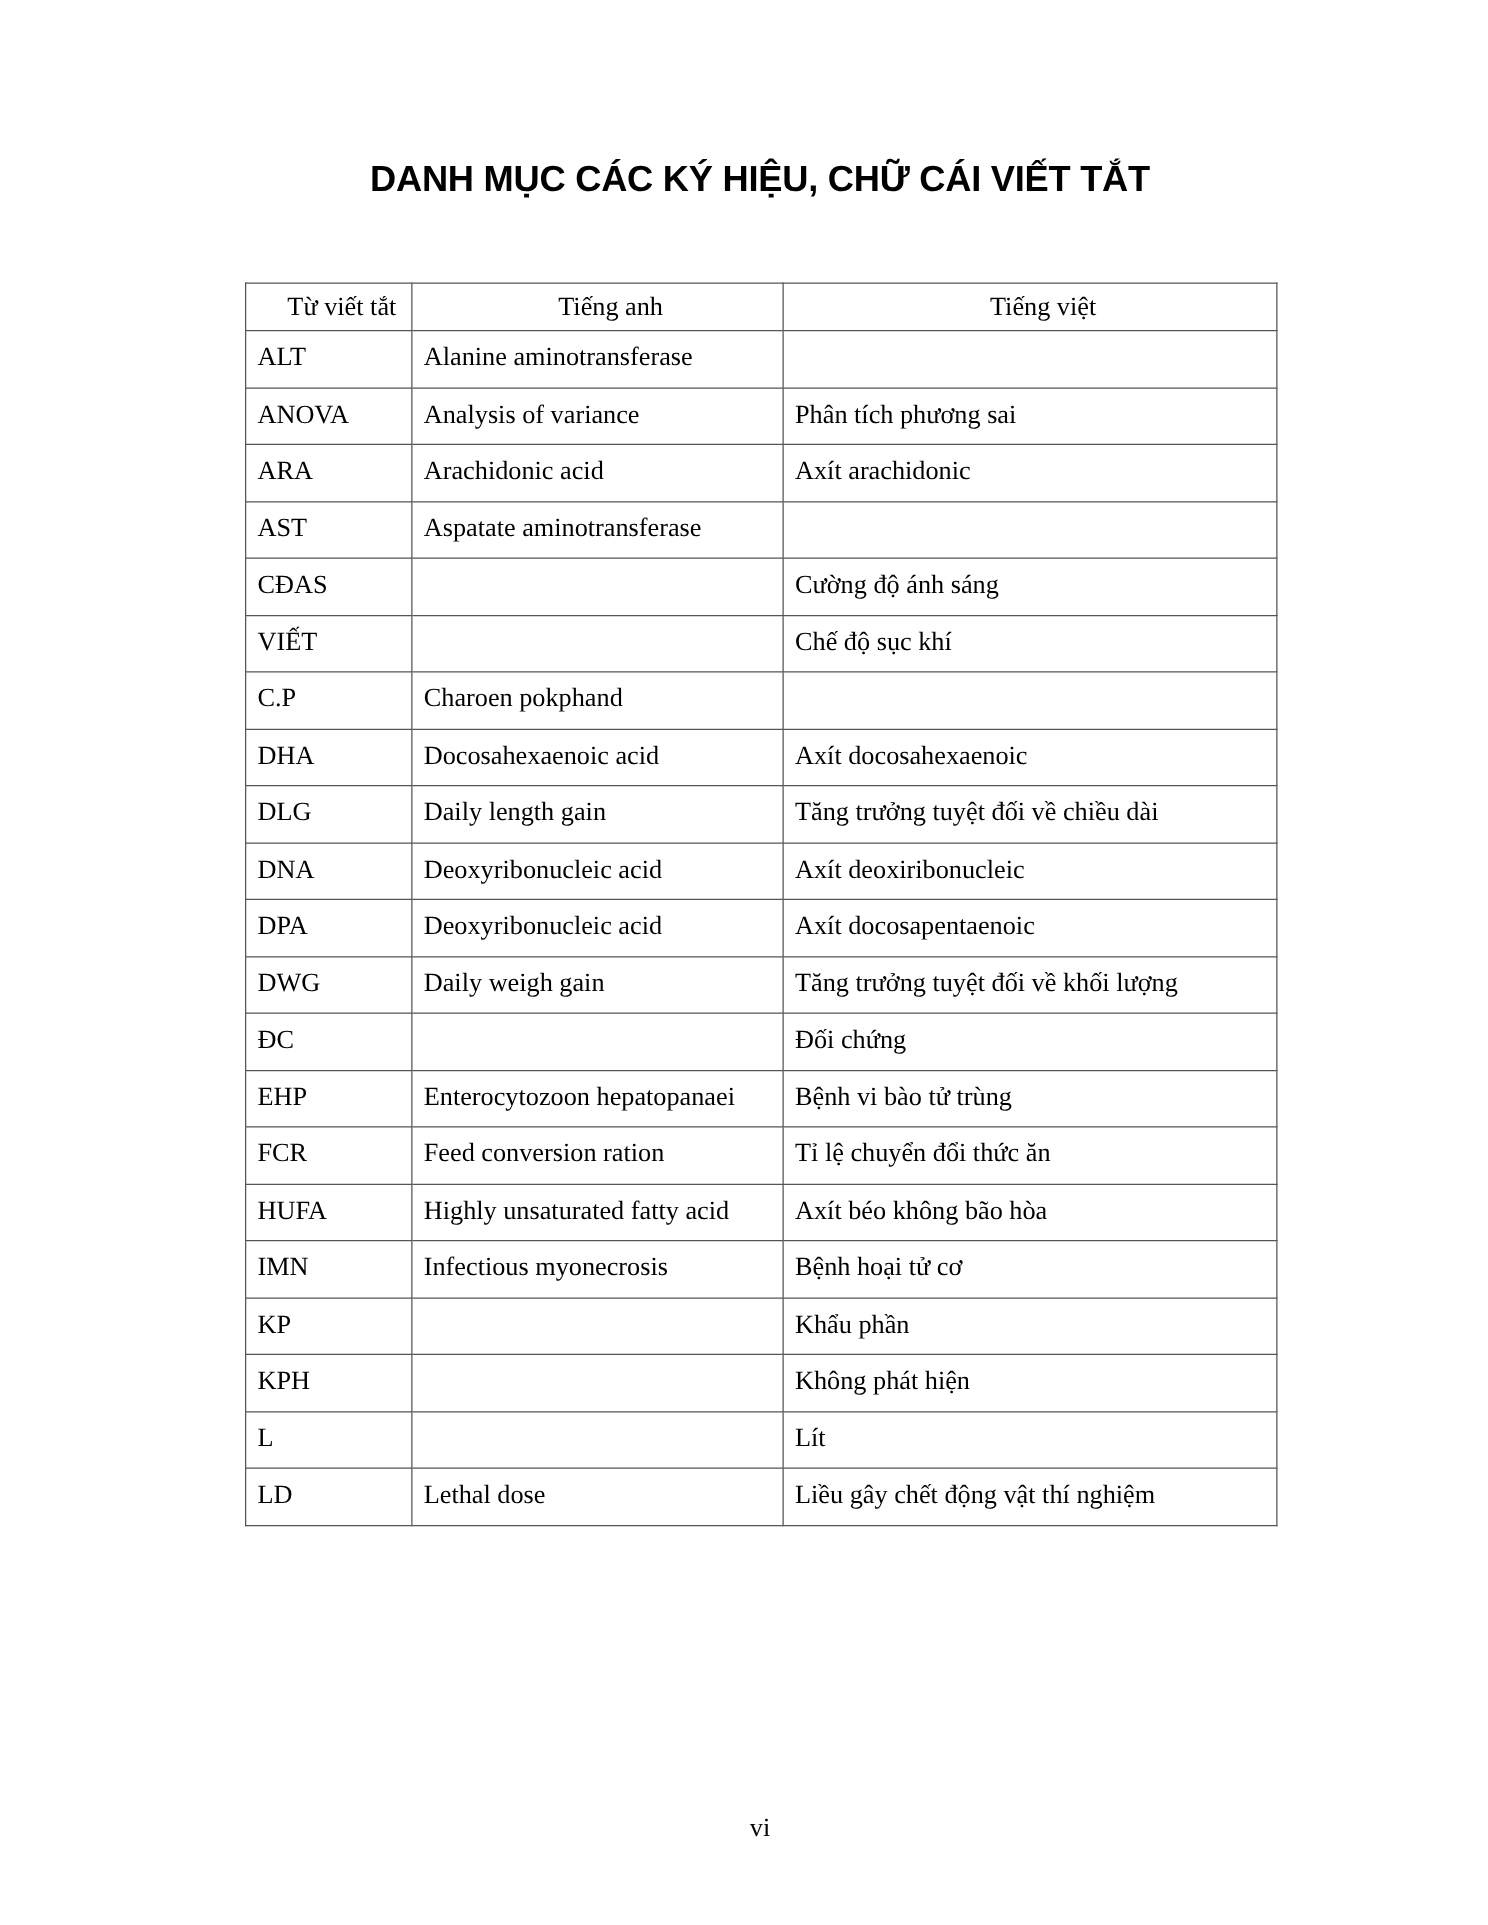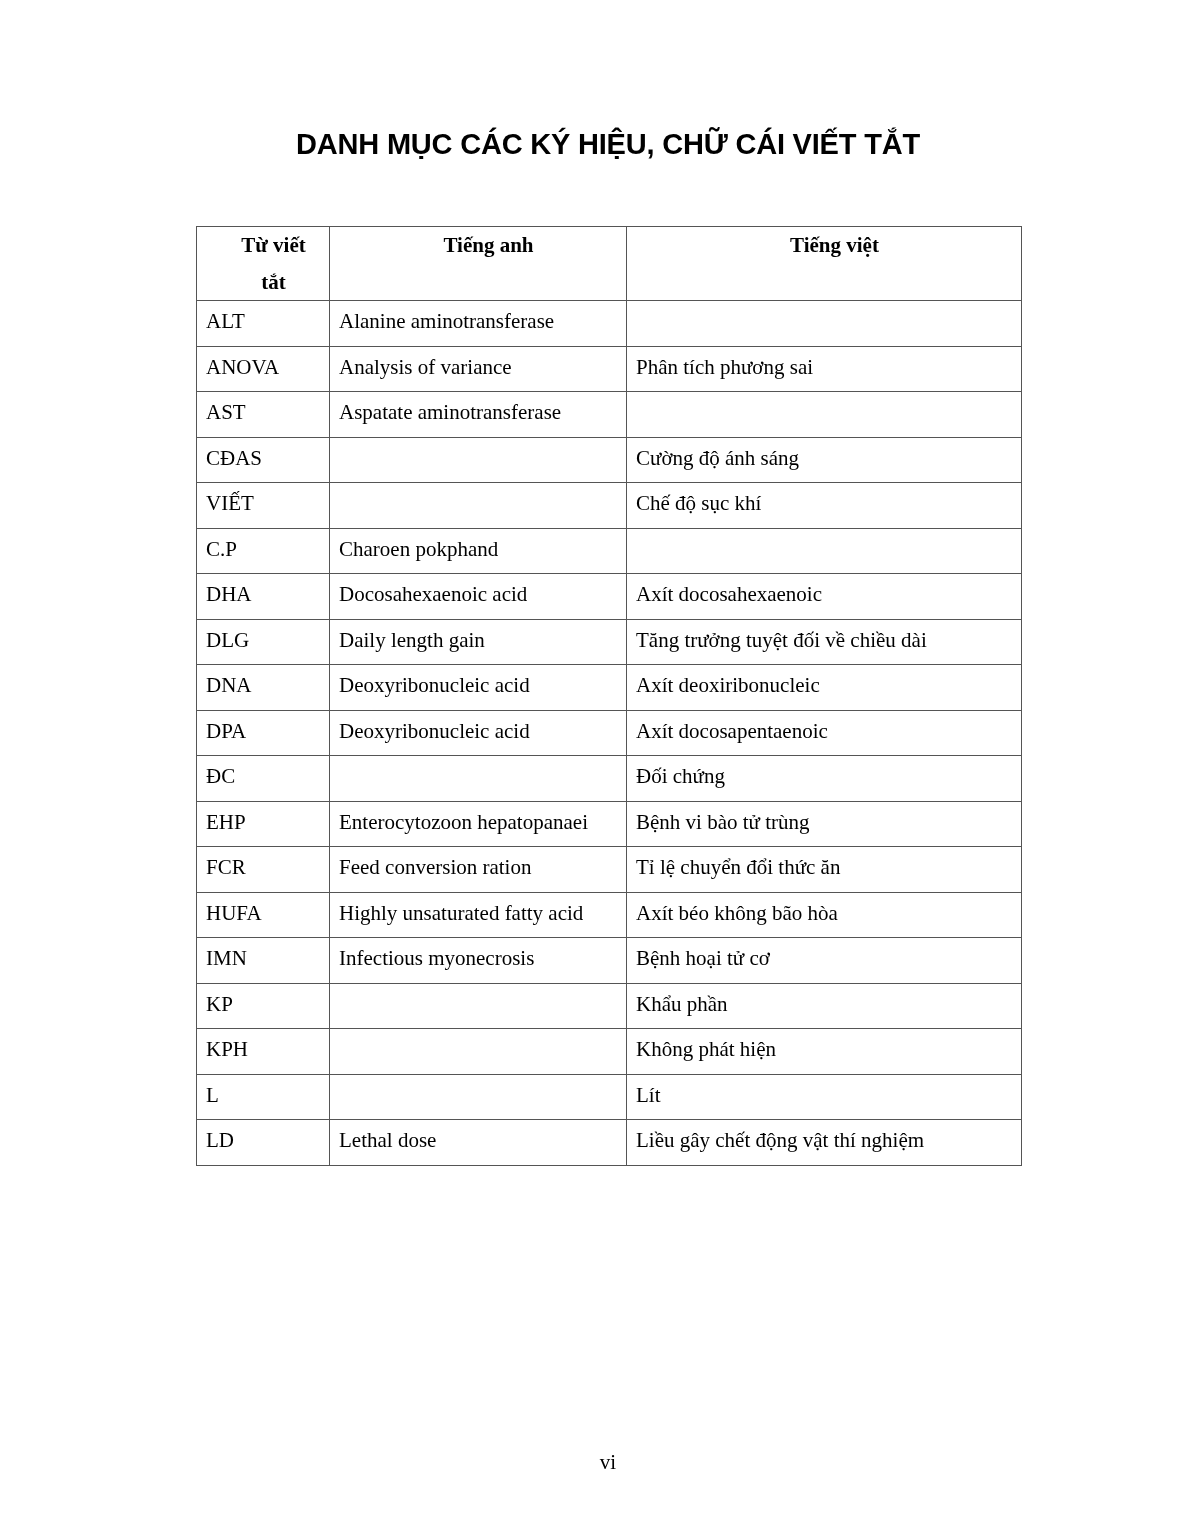--- a/index.html
+++ b/index.html
@@ -22,21 +22,21 @@
   table.abbr col.c1 { width: 133px; }
   table.abbr col.c2 { width: 297px; }
   table.abbr col.c3 { width: 395px; }
   table.abbr th, table.abbr td {
     border: 1px solid #555;
     vertical-align: top;
     padding: 2px 9px 6px 9px;
     line-height: 36.5px;
   }
   table.abbr th {
-    font-weight: bold; 
+    font-weight: normal; 
     padding-top: 0; padding-bottom: 0; height: 37px; padding-left: 30px;
   }
   table.abbr td { height: 28px; }
   table.abbr td.just { text-align: justify; text-align-last: left; }
   .page-number {
     position: absolute; left: 0; width: 1216px; top: 1450px;
     text-align: center;
     font-family: "Liberation Serif", serif;
     font-size: 21px; color: #000;
   }
@@ -64,20 +64,25 @@
         <td>ALT</td>
         <td class="just">Alanine aminotransferase</td>
         <td class="just"></td>
       </tr>
       <tr>
         <td>ANOVA</td>
         <td class="just">Analysis of variance</td>
         <td class="just">Phân tích phương sai</td>
       </tr>
       <tr>
+        <td>ARA</td>
+        <td class="just">Arachidonic acid</td>
+        <td class="just">Axít arachidonic</td>
+      </tr>
+      <tr>
         <td>AST</td>
         <td class="just">Aspatate aminotransferase</td>
         <td class="just"></td>
       </tr>
       <tr>
         <td>CĐAS</td>
         <td class="just"></td>
         <td class="just">Cường độ ánh sáng</td>
       </tr>
       <tr>
@@ -102,20 +107,25 @@
       </tr>
       <tr>
         <td>DNA</td>
         <td class="just">Deoxyribonucleic acid</td>
         <td class="just">Axít deoxiribonucleic</td>
       </tr>
       <tr>
         <td>DPA</td>
         <td class="just">Deoxyribonucleic acid</td>
         <td class="just">Axít docosapentaenoic</td>
+      </tr>
+      <tr>
+        <td>DWG</td>
+        <td class="just">Daily weigh gain</td>
+        <td class="just">Tăng trưởng tuyệt đối về khối lượng</td>
       </tr>
       <tr>
         <td>ĐC</td>
         <td class="just"></td>
         <td class="just">Đối chứng</td>
       </tr>
       <tr>
         <td>EHP</td>
         <td class="just">Enterocytozoon hepatopanaei</td>
         <td class="just">Bệnh vi bào tử trùng</td>

